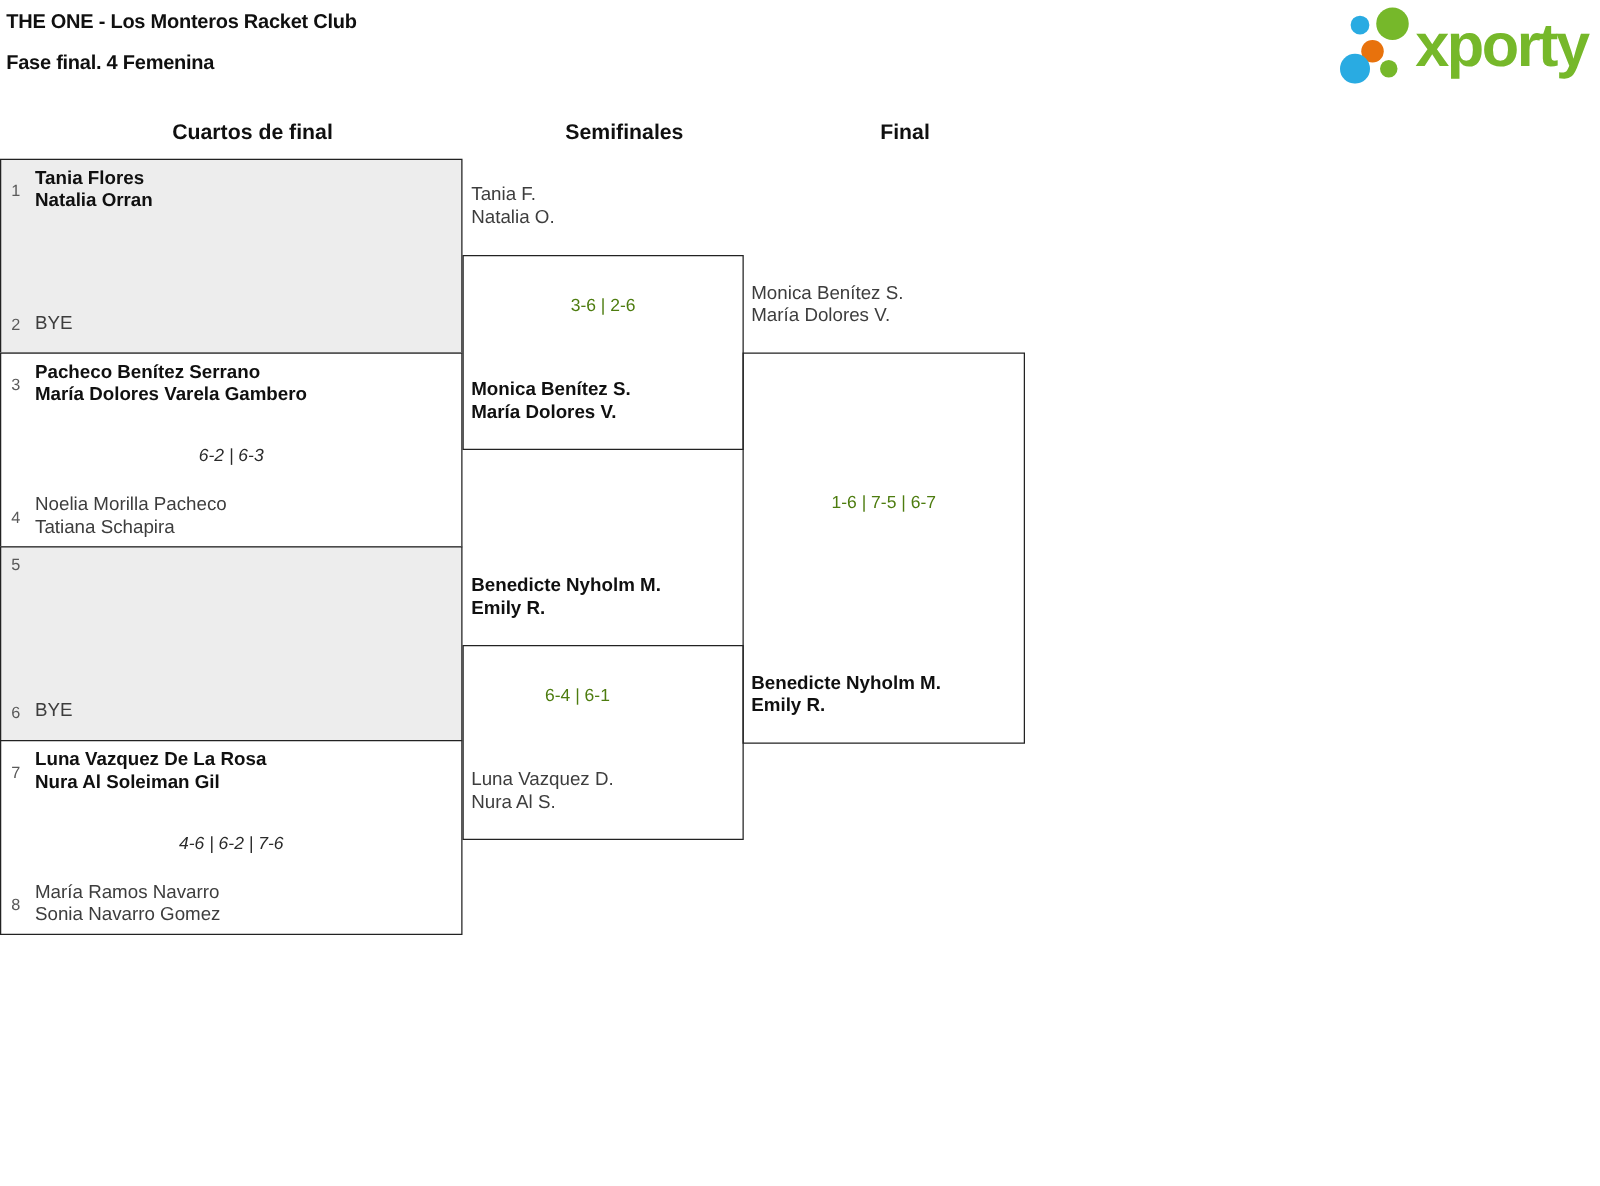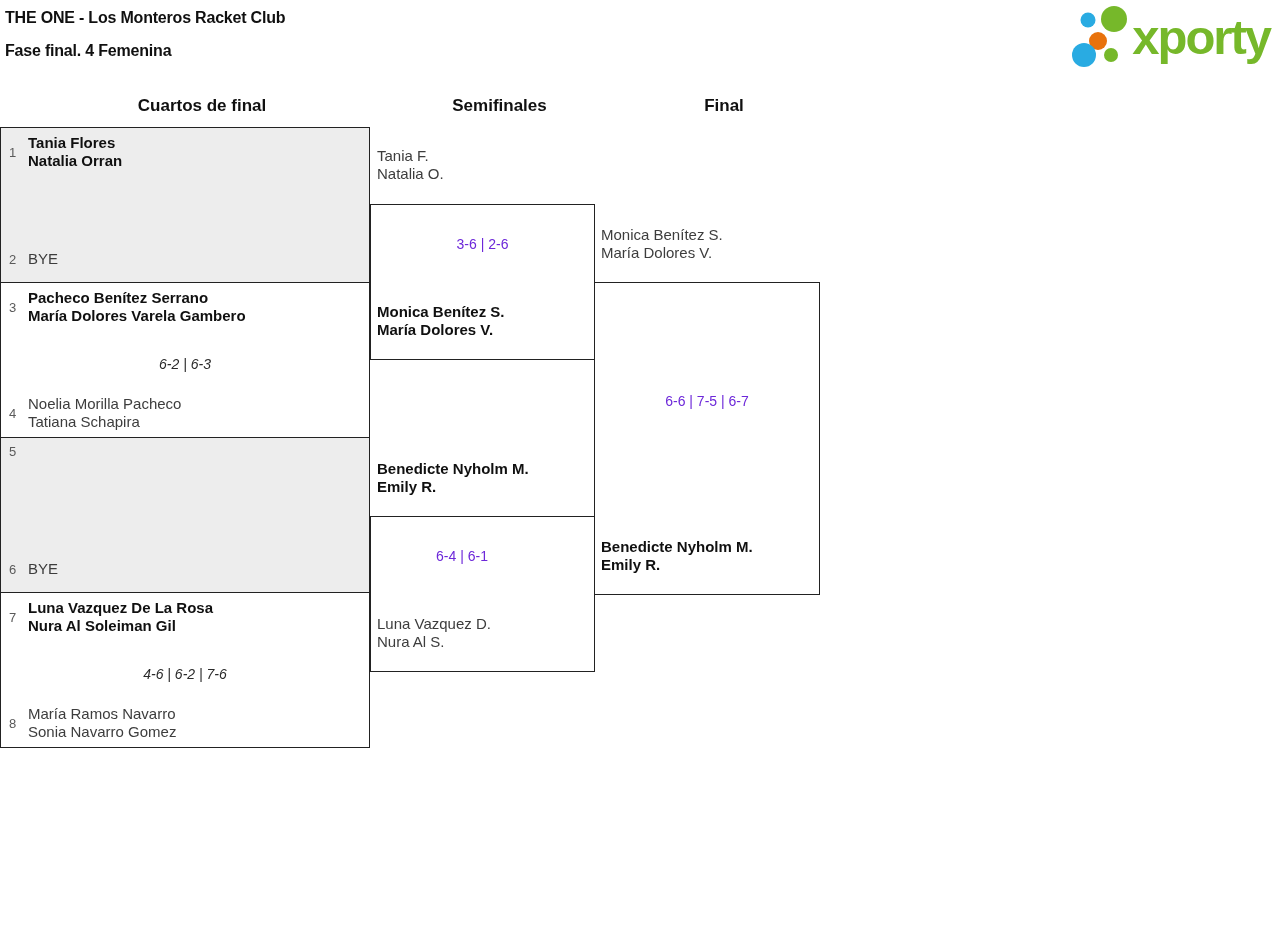--- a/index.html
+++ b/index.html
@@ -30,21 +30,21 @@
   .score{position:absolute;left:0;width:100%;text-align:center;font-size:14px;color:#2a2a2a;font-style:italic;}
   .qf-box .score{top:73px;}
 
   
   .rect{position:absolute;border:1px solid #222;box-sizing:border-box;background:transparent;}
 
   
   .float-team{position:absolute;color:#3d3d3d;}
   .float-team .line{display:block;font-size:15px;line-height:18px;white-space:nowrap;}
   .float-team.winner{font-weight:700;color:#101010;}
-  .float-score{position:absolute;text-align:center;font-size:14px;color:#6d28d9;}
+  .float-score{position:absolute;text-align:center;font-size:14px;color:#4d7c0f;}
 </style>
 </head>
 <body>
 
 <div class="canvas">
 
   <div class="title-block">
     <div class="title">THE ONE - Los Monteros Racket Club</div>
     <div class="subtitle">Fase final. 4 Femenina</div>
   </div>
@@ -150,19 +150,19 @@
   <div class="float-score" style="left:370px;top:548px;width:184px">6-4 | 6-1</div>
   <div class="float-team" style="left:377px;top:615px">
     <span class="line">Luna Vazquez D.</span>
     <span class="line">Nura Al S.</span>
   </div>
 
   <div class="float-team" style="left:601px;top:226px">
     <span class="line">Monica Benítez S.</span>
     <span class="line">María Dolores V.</span>
   </div>
-  <div class="float-score" style="left:594px;top:393px;width:226px">6-6 | 7-5 | 6-7</div>
+  <div class="float-score" style="left:594px;top:393px;width:226px">1-6 | 7-5 | 6-7</div>
   <div class="float-team winner" style="left:601px;top:538px">
     <span class="line">Benedicte Nyholm M.</span>
     <span class="line">Emily R.</span>
   </div>
 
 </div>
 
 </body></html>

